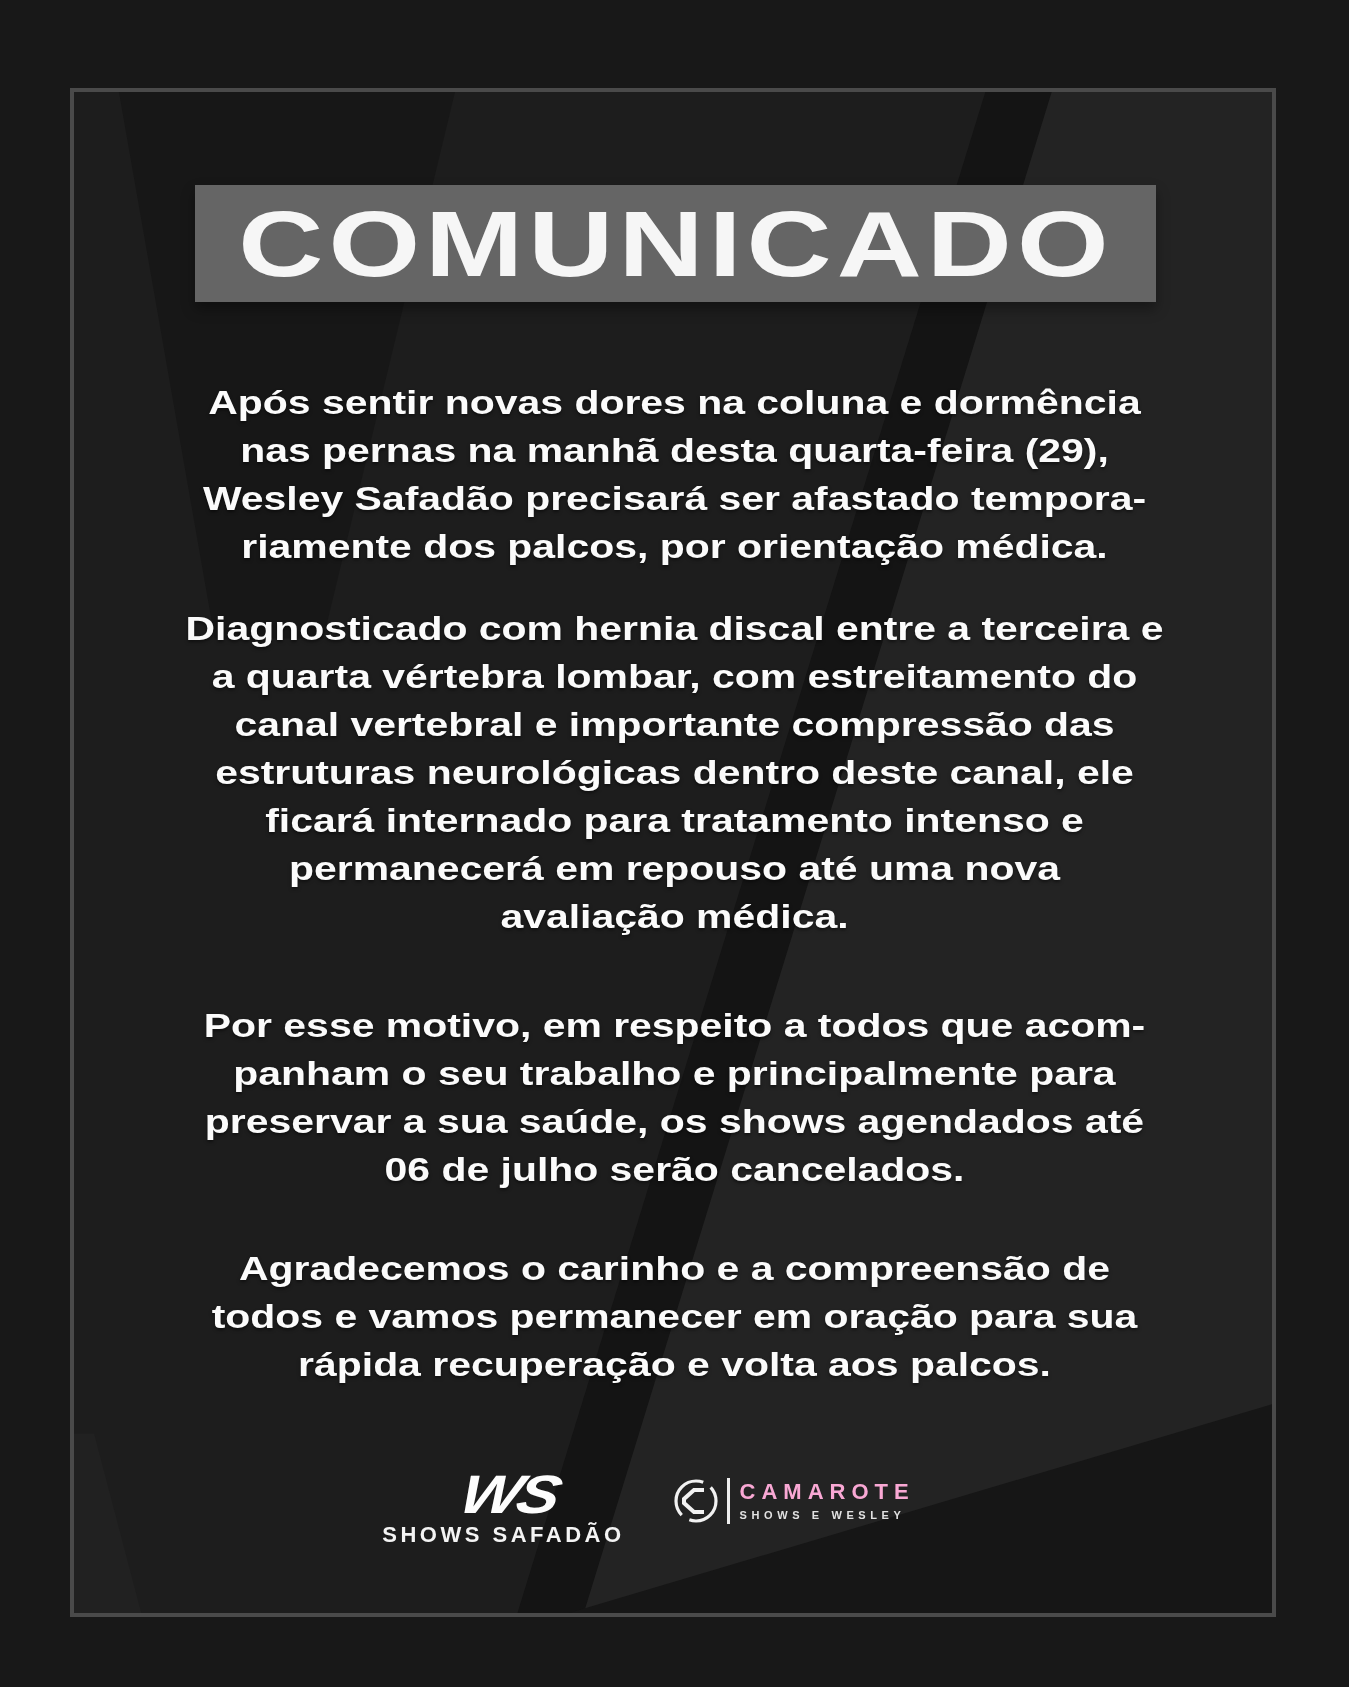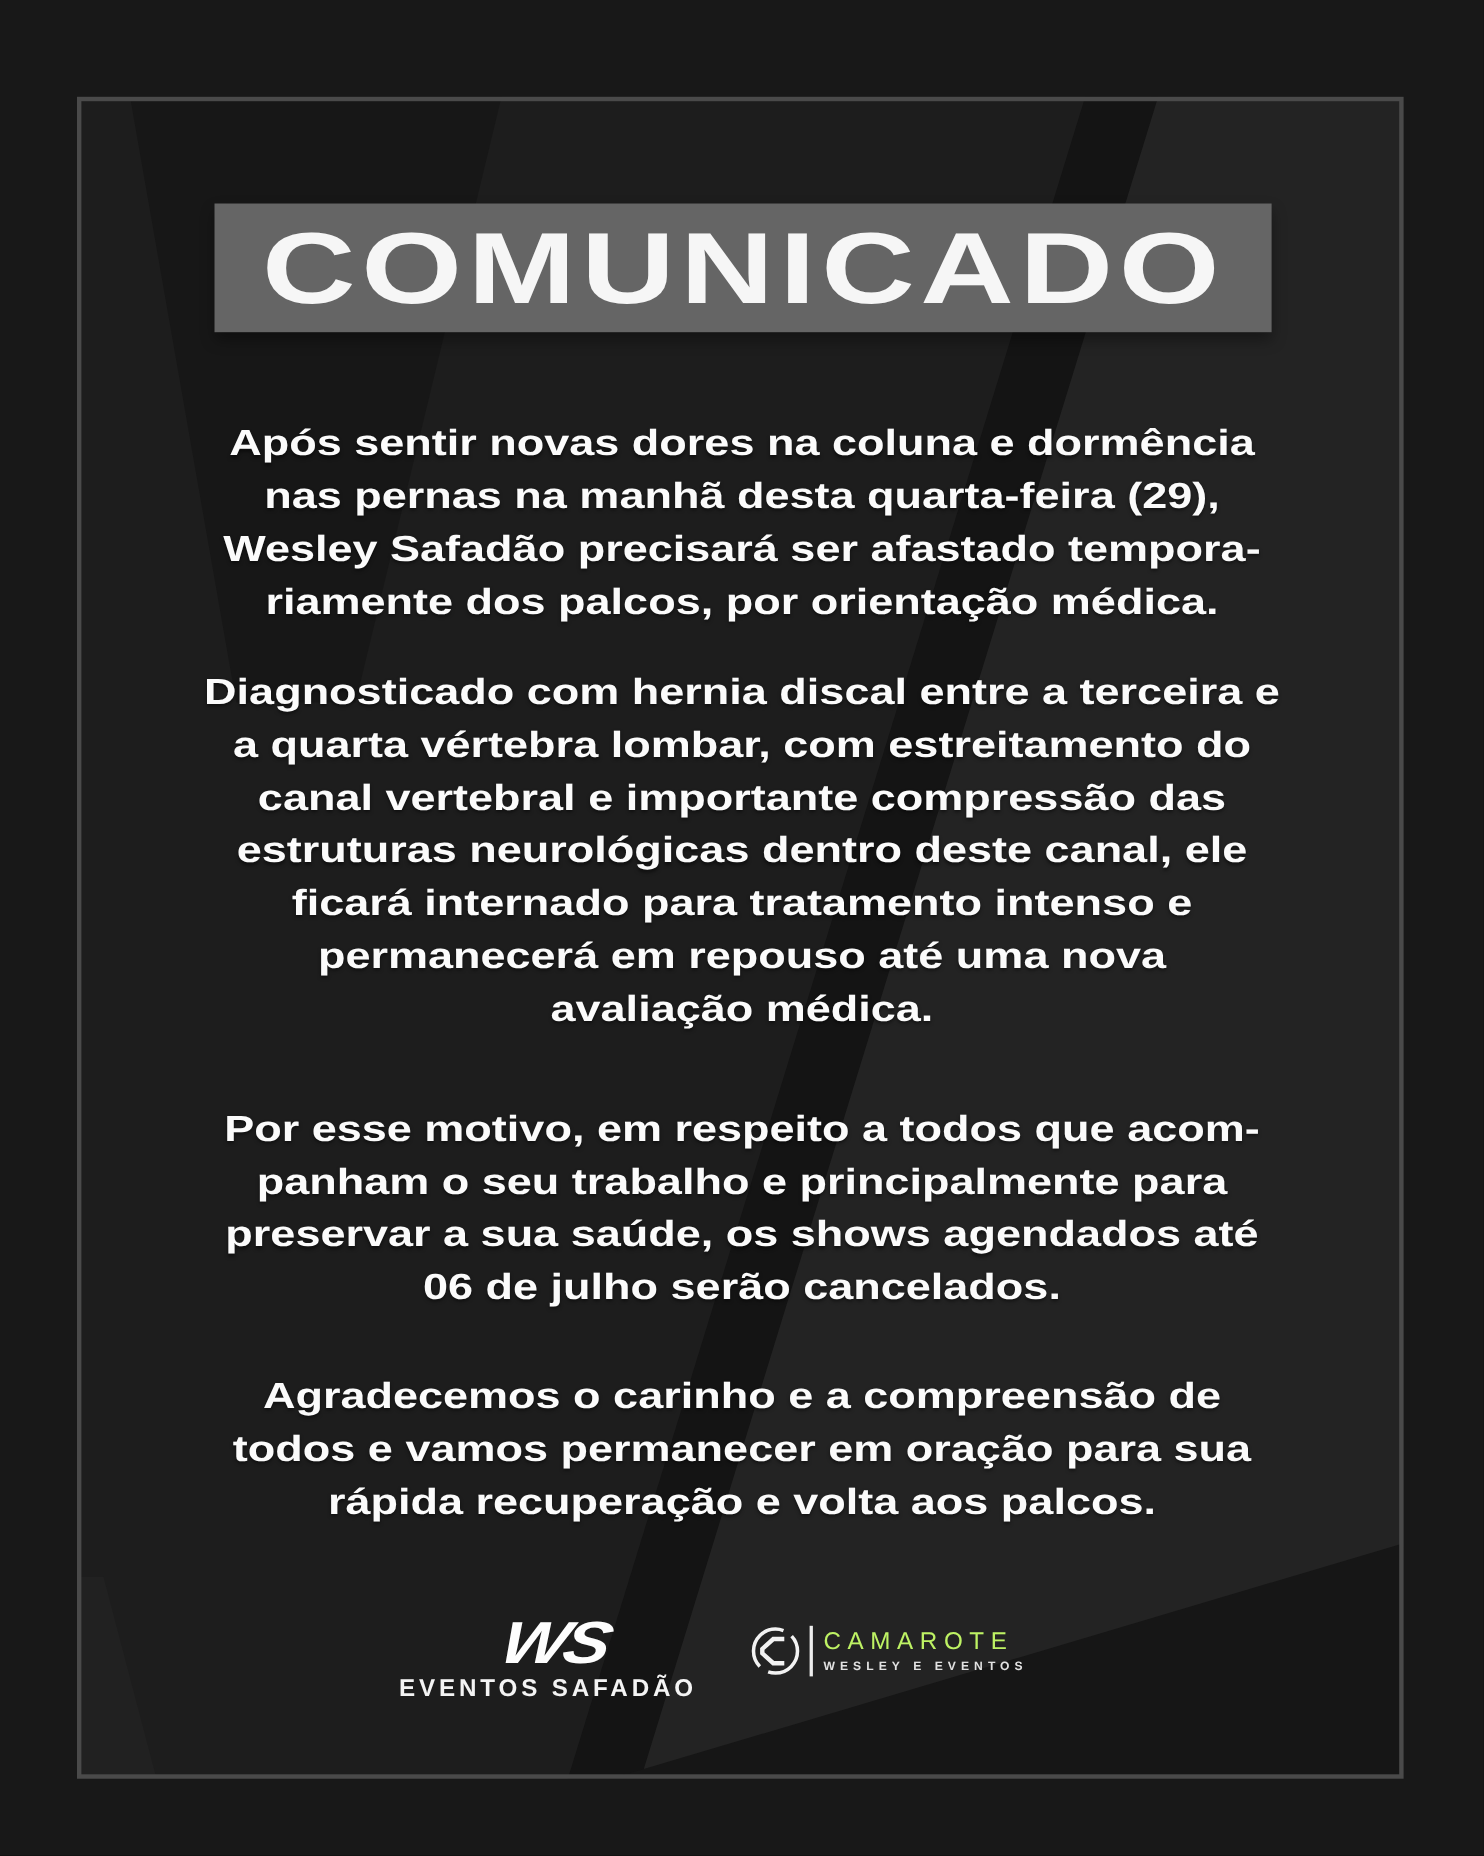--- a/index.html
+++ b/index.html
@@ -63,21 +63,21 @@
   }
   .ws-wordmark{
     color:#f4f4f4;font-size:22px;font-weight:bold;letter-spacing:3.5px;
     margin-top:4px;white-space:nowrap;
   }
   .camarote-logo{display:flex;align-items:center;margin-top:8px;}
   .camarote-emblem{display:block;}
   .camarote-divider{width:3px;height:46px;background:#ededed;margin:0 10px 0 8px;}
   .camarote-text{display:flex;flex-direction:column;}
   .camarote-wordmark{
-    color:#bef264;font-size:22px;font-weight:normal;letter-spacing:6px;
+    color:#f9a8d4;font-size:22px;font-weight:bold;letter-spacing:6px;
     line-height:22px;white-space:nowrap;
   }
   .camarote-tagline{
     color:#e2e2e2;font-size:11px;font-weight:bold;letter-spacing:4.6px;
     margin-top:6px;white-space:nowrap;
   }
 </style>
 </head>
 <body>
 
@@ -124,30 +124,30 @@
   <div class="para para-4">
     <div>Agradecemos o carinho e a compreensão de</div>
     <div>todos e vamos permanecer em oração para sua</div>
     <div>rápida recuperação e volta aos palcos.</div>
   </div>
 
   <div class="logos-row">
 
     <div class="ws-logo">
       <div class="ws-mark">WS</div>
-      <div class="ws-wordmark">EVENTOS SAFADÃO</div>
+      <div class="ws-wordmark">SHOWS SAFADÃO</div>
     </div>
 
     <div class="camarote-logo">
       <svg class="camarote-emblem" width="46" height="46" viewBox="0 0 46 46" aria-hidden="true">
         <circle cx="23" cy="23" r="20" fill="none" stroke="#f2f2f2" stroke-width="3.2" stroke-dasharray="54 9 54 9" stroke-dashoffset="16"></circle>
         <path d="M31 12 L21 12 L11 21 L11 25 L21 34 L31 34" fill="none" stroke="#f2f2f2" stroke-width="4" stroke-linejoin="miter"></path>
       </svg>
       <div class="camarote-divider"></div>
       <div class="camarote-text">
         <div class="camarote-wordmark">CAMAROTE</div>
-        <div class="camarote-tagline">WESLEY E EVENTOS</div>
+        <div class="camarote-tagline">SHOWS E WESLEY</div>
       </div>
     </div>
 
   </div>
 
 </div>
 
 </body></html>

